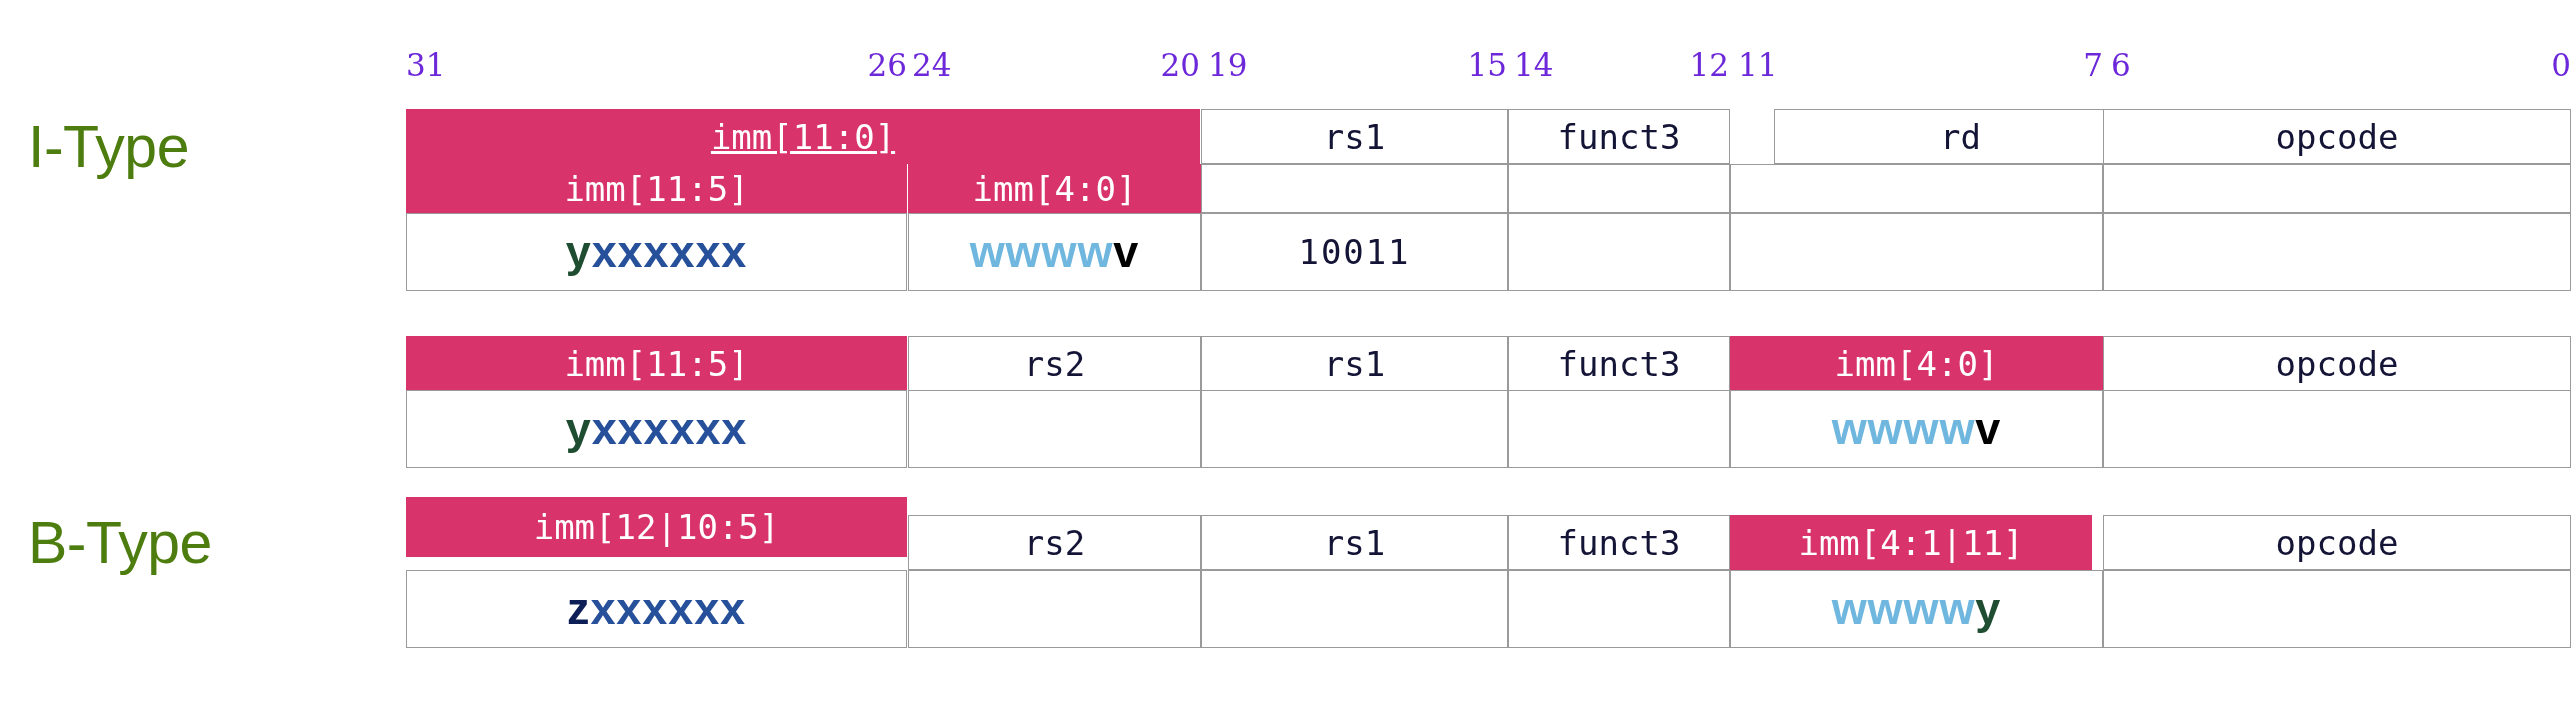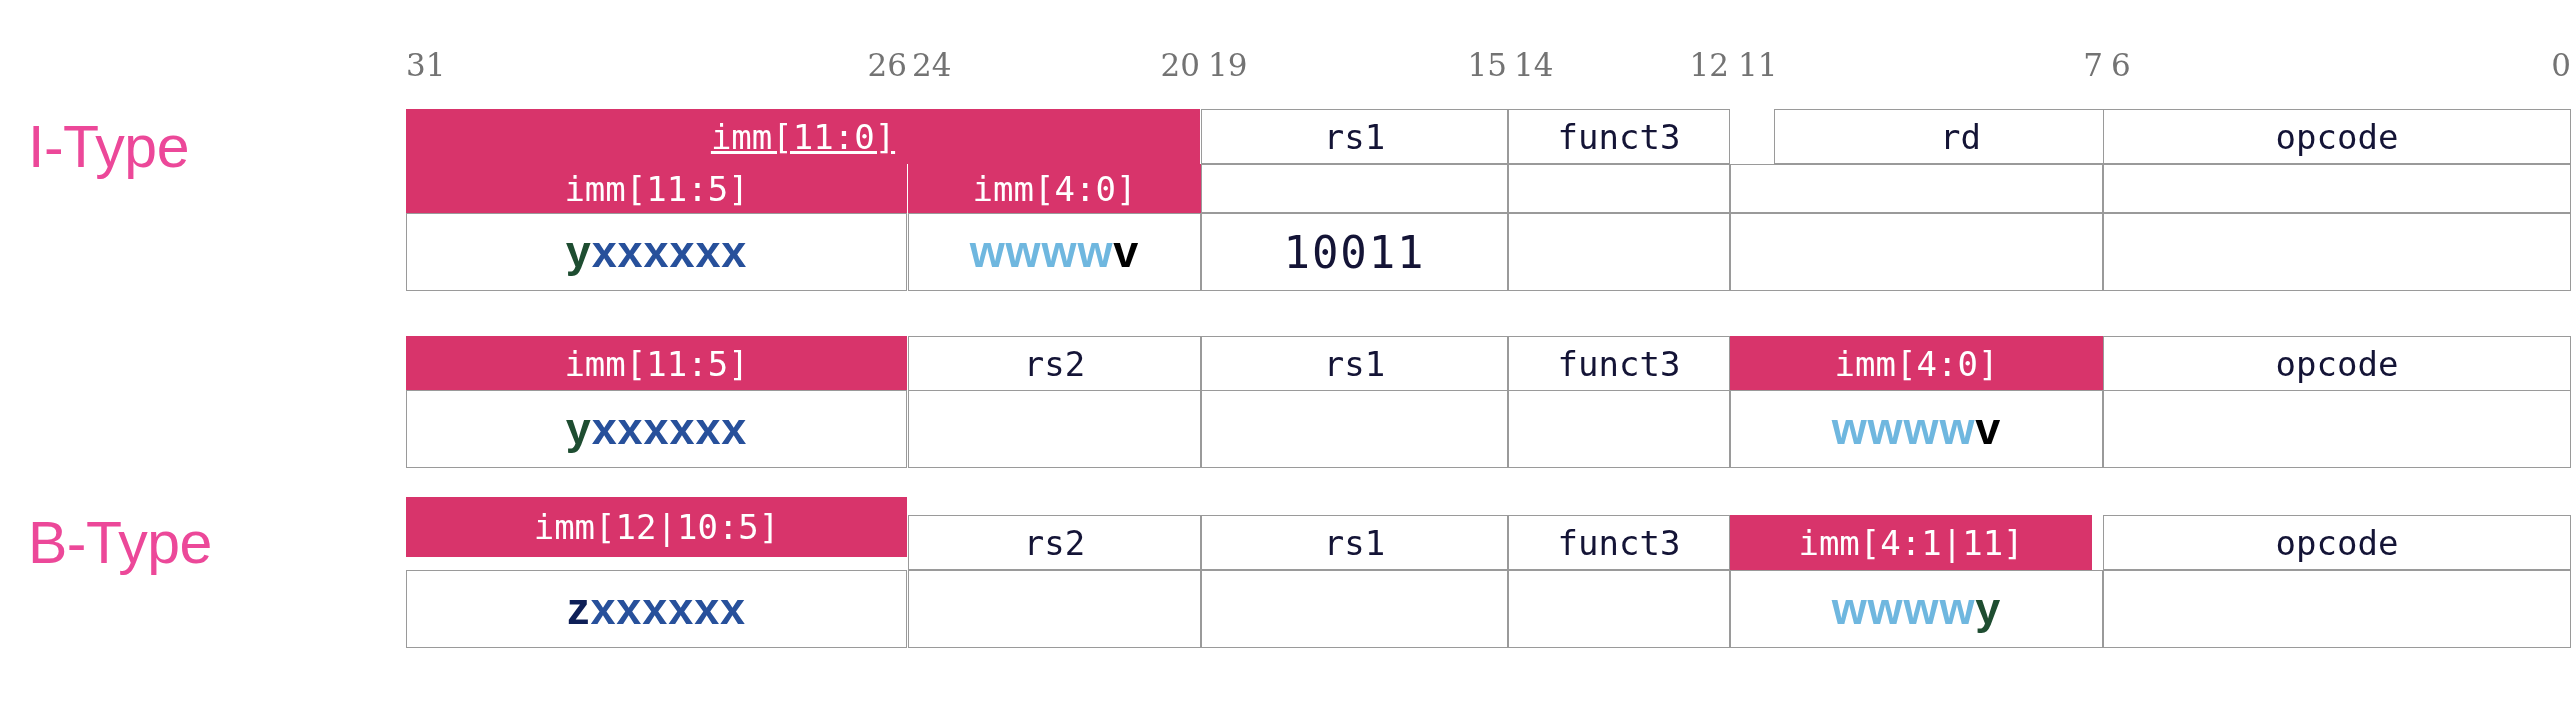--- a/index.html
+++ b/index.html
@@ -20,33 +20,33 @@
     height: 727px;
   }
 
   
   .type-label {
     position: absolute;
     left: 28px;
     width: 350px;
     font-family: "Liberation Sans", sans-serif;
     font-size: 59px;
-    color: #ec4899;
+    color: #4d7c0f;
     text-align: left;
     letter-spacing: -0.5px;
     white-space: nowrap;
   }
 
   
   .bitruler {
     position: absolute;
     height: 32px;
     font-family: "DejaVu Serif", serif;
     font-size: 31px;
-    color: #737373;
+    color: #6d28d9;
     line-height: 32px;
     white-space: nowrap;
   }
   .bitruler.left  { text-align: left; }
   .bitruler.right { text-align: right; }
 
   
   .cell {
     position: absolute;
     box-sizing: border-box;
@@ -70,21 +70,21 @@
     color: transparent;
   }
   .cell.bits {
     font-family: "Liberation Sans", sans-serif;
     font-weight: bold;
     font-size: 45px;
     letter-spacing: 0.9px;
   }
   .cell.num {
     font-family: "DejaVu Sans Mono", monospace;
-    font-size: 44px;
+    font-size: 34px;
     color: #141436;
     letter-spacing: 1.9px;
   }
 
   
   .g-blue   { color: #27509B; }
   .g-ltblue { color: #6FB7DF; }
   .g-green  { color: #1E4D31; }
   .g-navy   { color: #0E1F57; }
   .g-black  { color: #000000; }

